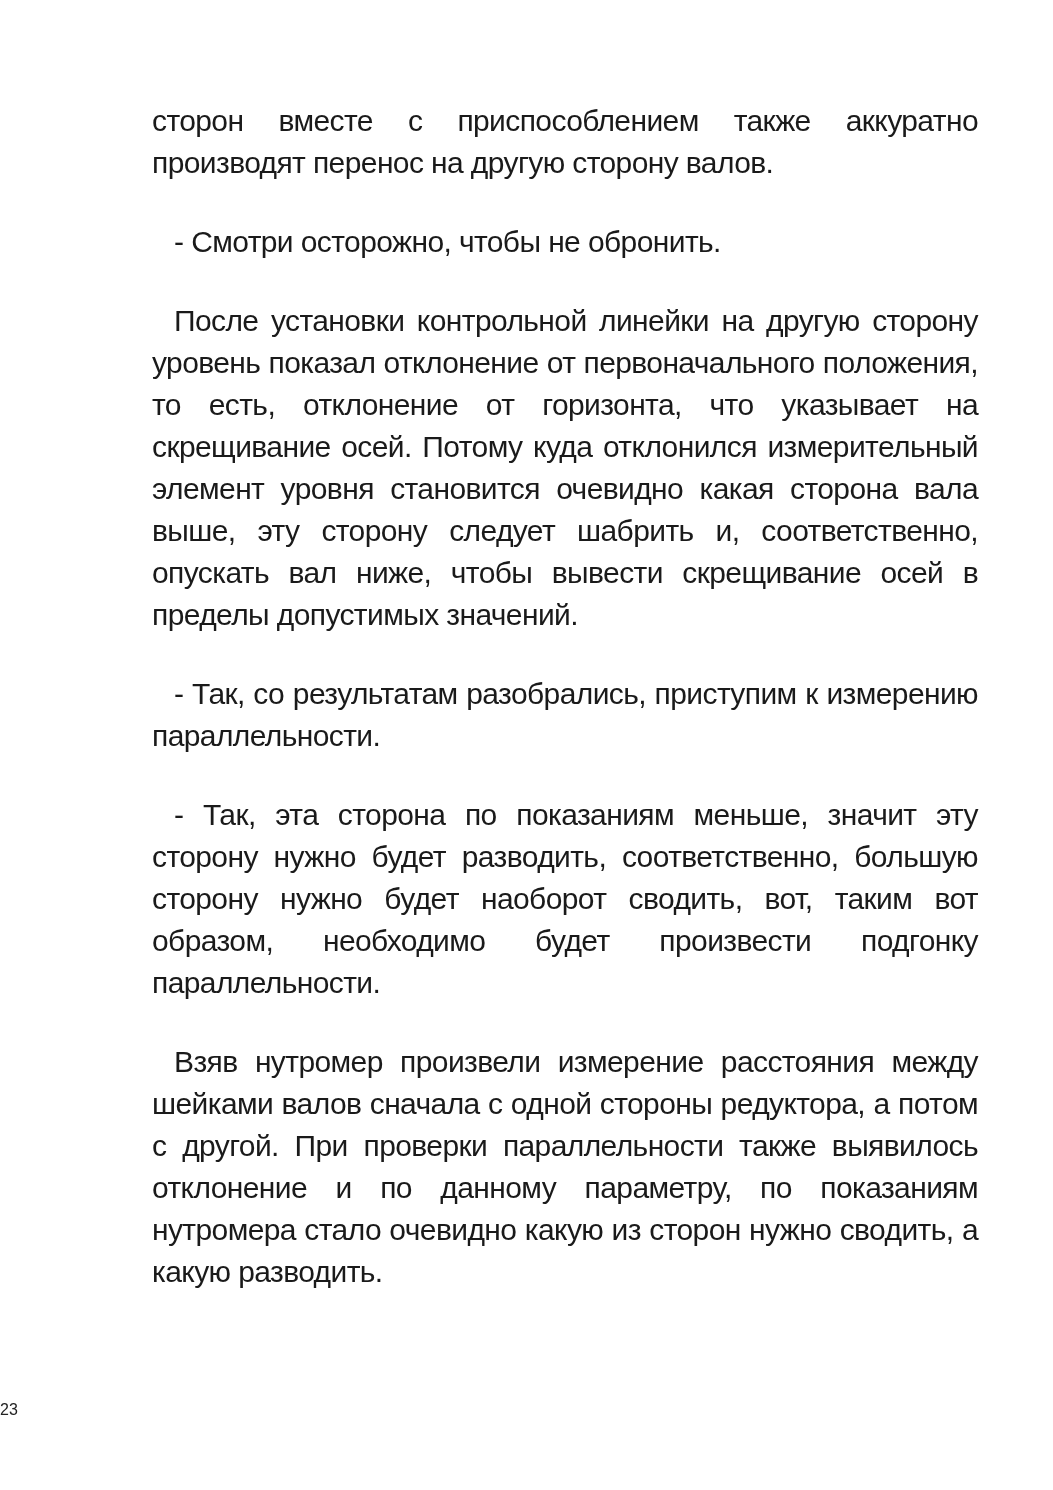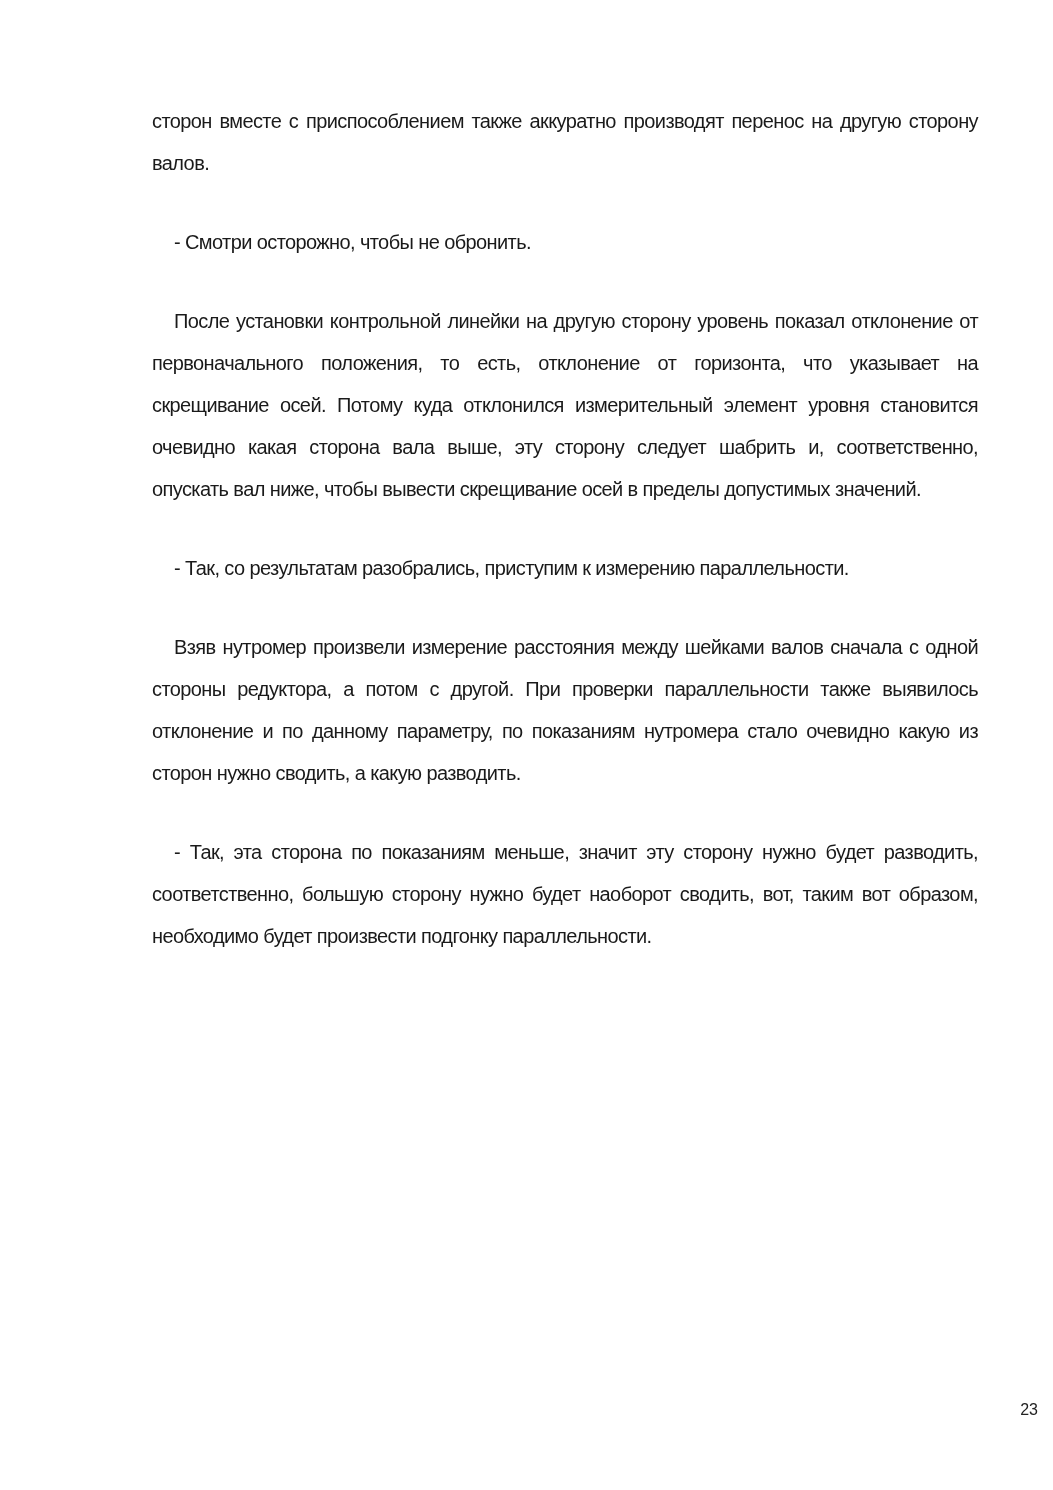--- a/index.html
+++ b/index.html
@@ -1,34 +1,34 @@
 <!DOCTYPE html>
 <html><head>
   <meta charset="utf-8">
   <style>
     html, body { margin: 0; padding: 0; background: #ffffff; }
     body { width: 1053px; height: 1490px; position: relative; overflow: hidden; }
     .page {
       position: absolute; left: 152px; top: 100px; width: 826px;
       font-family: "Liberation Sans", "DejaVu Sans", sans-serif;
-      font-size: 20px; line-height: 42px; color: #1a1a1a;
+      font-size: 30px; line-height: 42px; color: #1a1a1a;
       letter-spacing: -0.6px;
     }
     .para { margin: 0 0 13px 0; text-align: justify; }
     .indent { text-indent: 22px; margin-top: 37px; }
     .page-number {
-      position: absolute; left: 0; width: 1038px; top: 1401px; text-align: right;
+      position: absolute; left: 0; width: 1038px; top: 1401px; text-align: left;
       font-family: "Liberation Sans", sans-serif; font-size: 16px; color: #222;
     }
   </style>
 </head>
 <body>
 
 <div class="page">
   <p class="para">сторон вместе с приспособлением также аккуратно производят перенос на другую сторону валов.</p>
   <p class="para indent">- Смотри осторожно, чтобы не обронить.</p>
   <p class="para indent">После установки контрольной линейки на другую сторону уровень показал отклонение от первоначального положения, то есть, отклонение от горизонта, что указывает на скрещивание осей. Потому куда отклонился измерительный элемент уровня становится очевидно какая сторона вала выше, эту сторону следует шабрить и, соответственно, опускать вал ниже, чтобы вывести скрещивание осей в пределы допустимых значений.</p>
   <p class="para indent">- Так, со результатам разобрались, приступим к измерению параллельности.</p>
+  <p class="para indent">- Так, эта сторона по показаниям меньше, значит эту сторону нужно будет разводить, соответственно, большую сторону нужно будет наоборот сводить, вот, таким вот образом, необходимо будет произвести подгонку параллельности.</p>
   <p class="para indent">Взяв нутромер произвели измерение расстояния между шейками валов сначала с одной стороны редуктора, а потом с другой. При проверки параллельности также выявилось отклонение и по данному параметру, по показаниям нутромера стало очевидно какую из сторон нужно сводить, а какую разводить.</p>
-  <p class="para indent">- Так, эта сторона по показаниям меньше, значит эту сторону нужно будет разводить, соответственно, большую сторону нужно будет наоборот сводить, вот, таким вот образом, необходимо будет произвести подгонку параллельности.</p>
 </div>
 
 <div class="page-number">23</div>
 
 </body></html>

